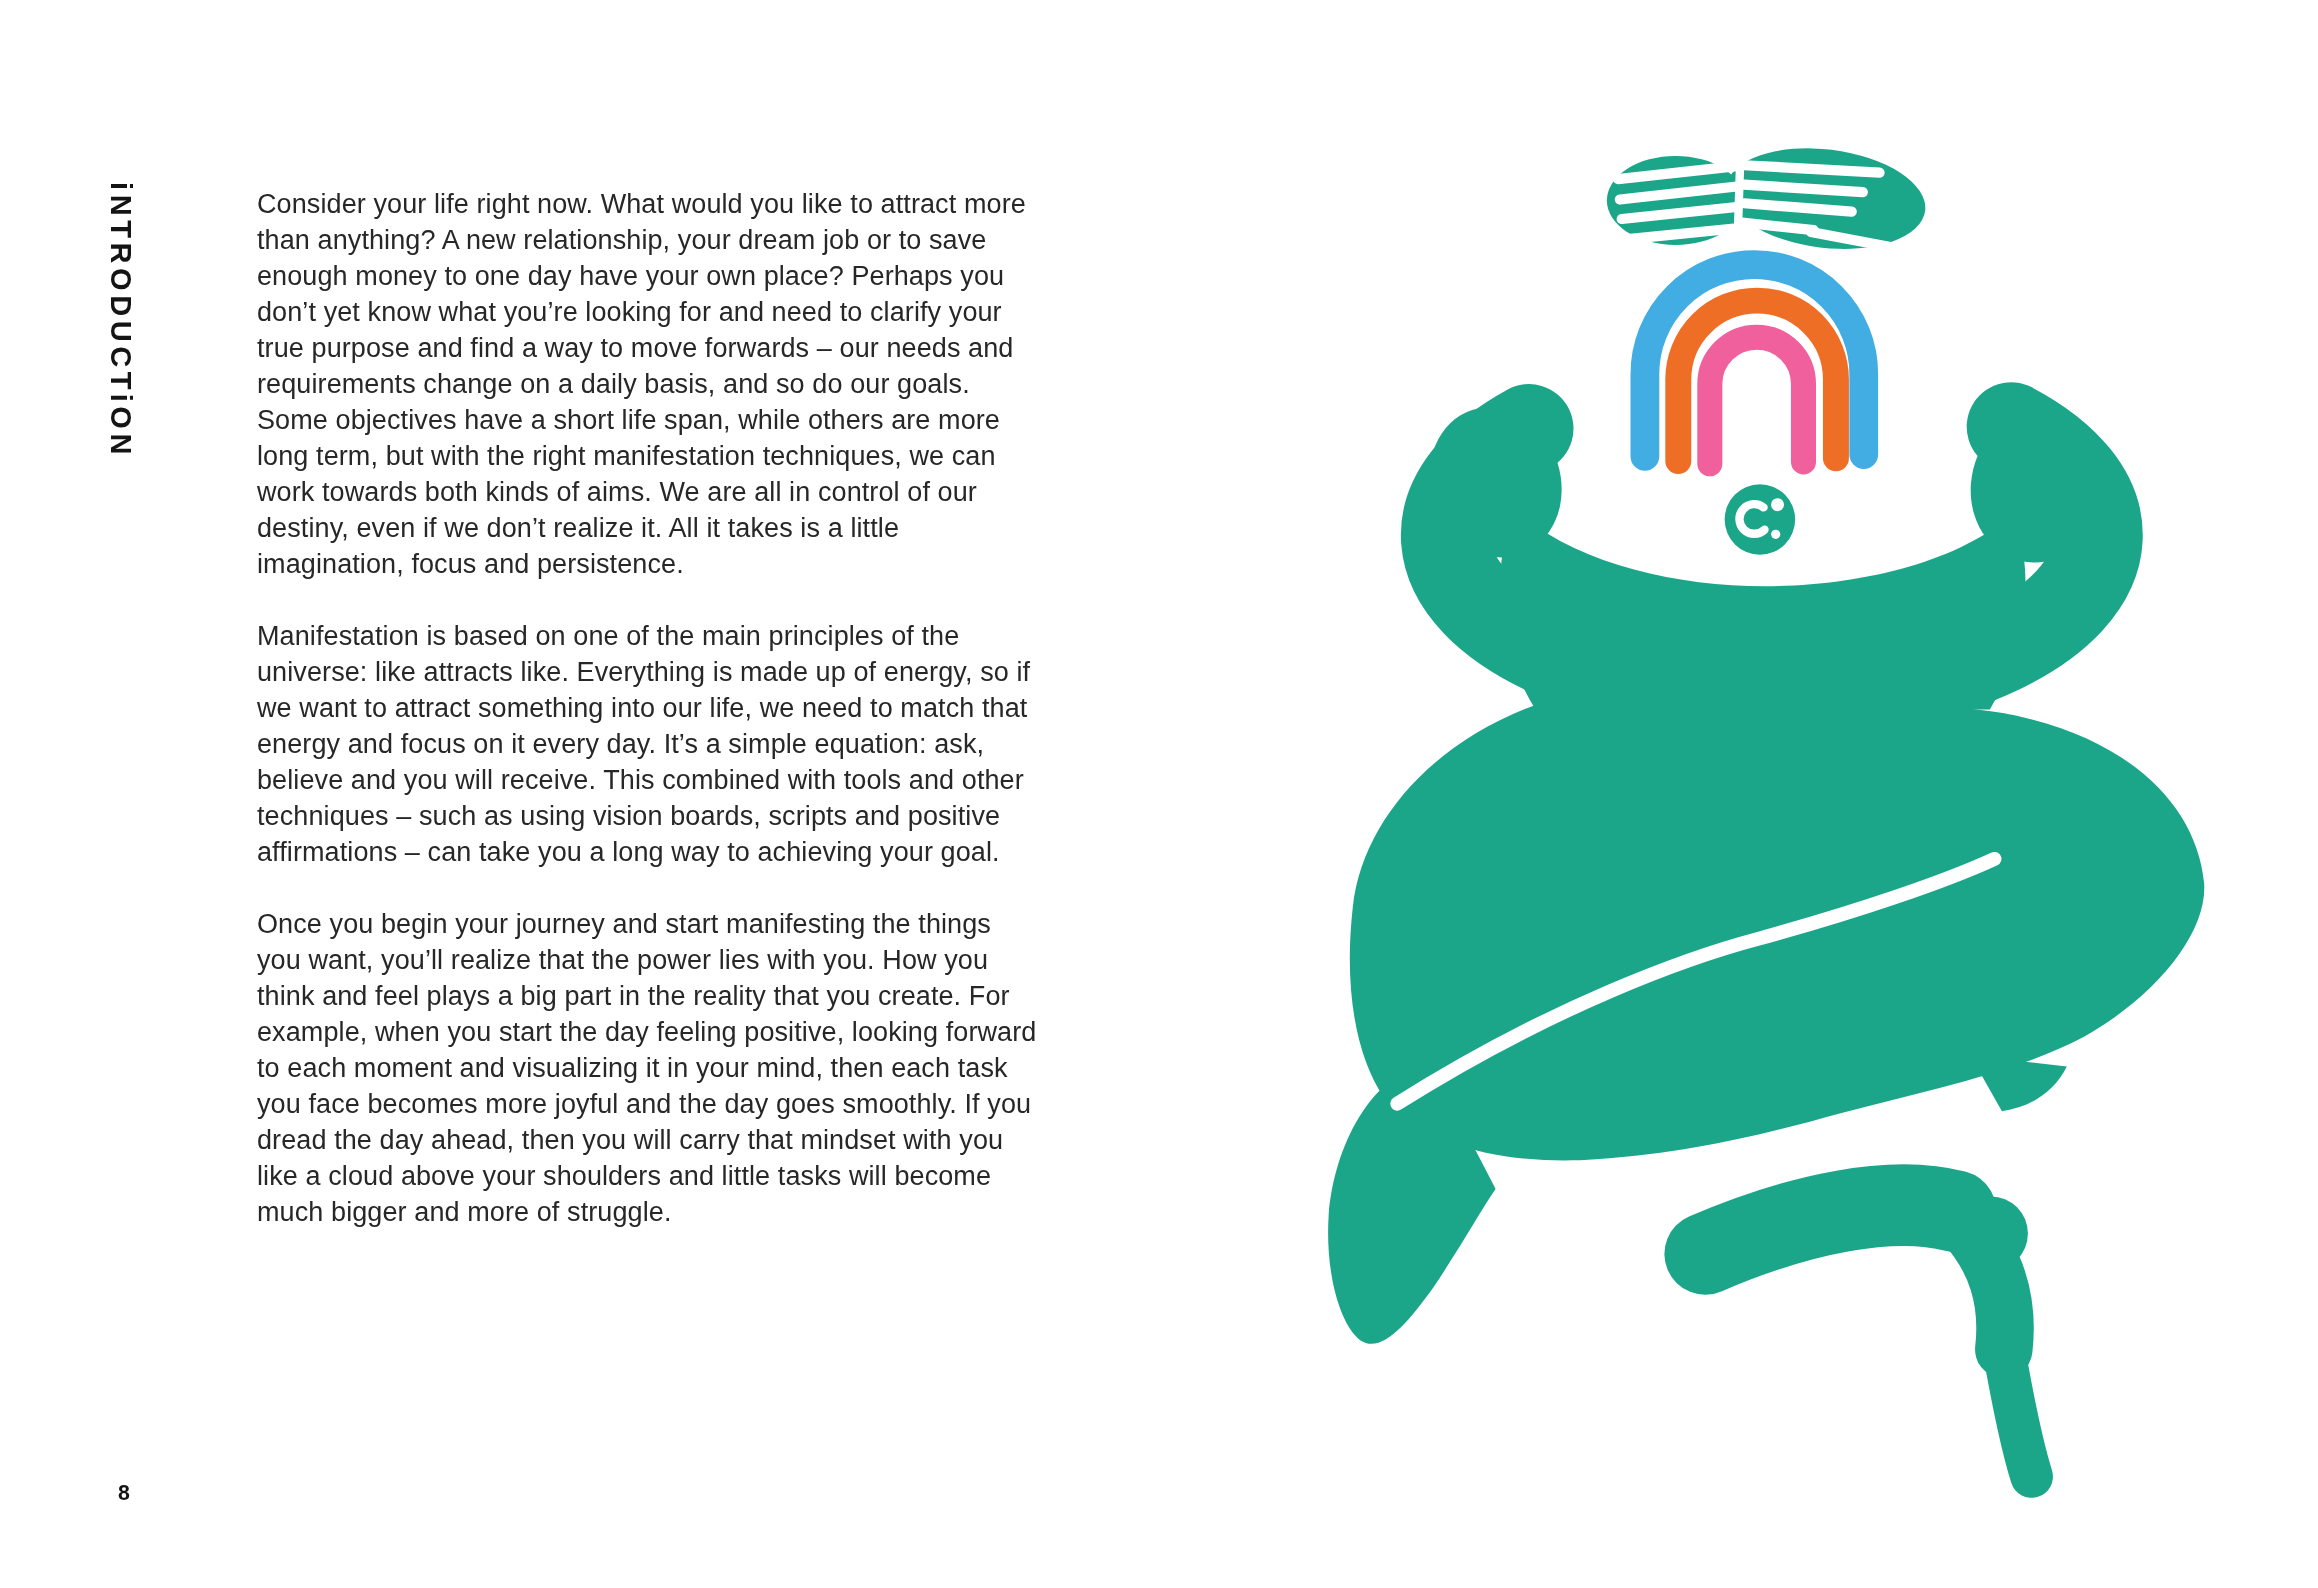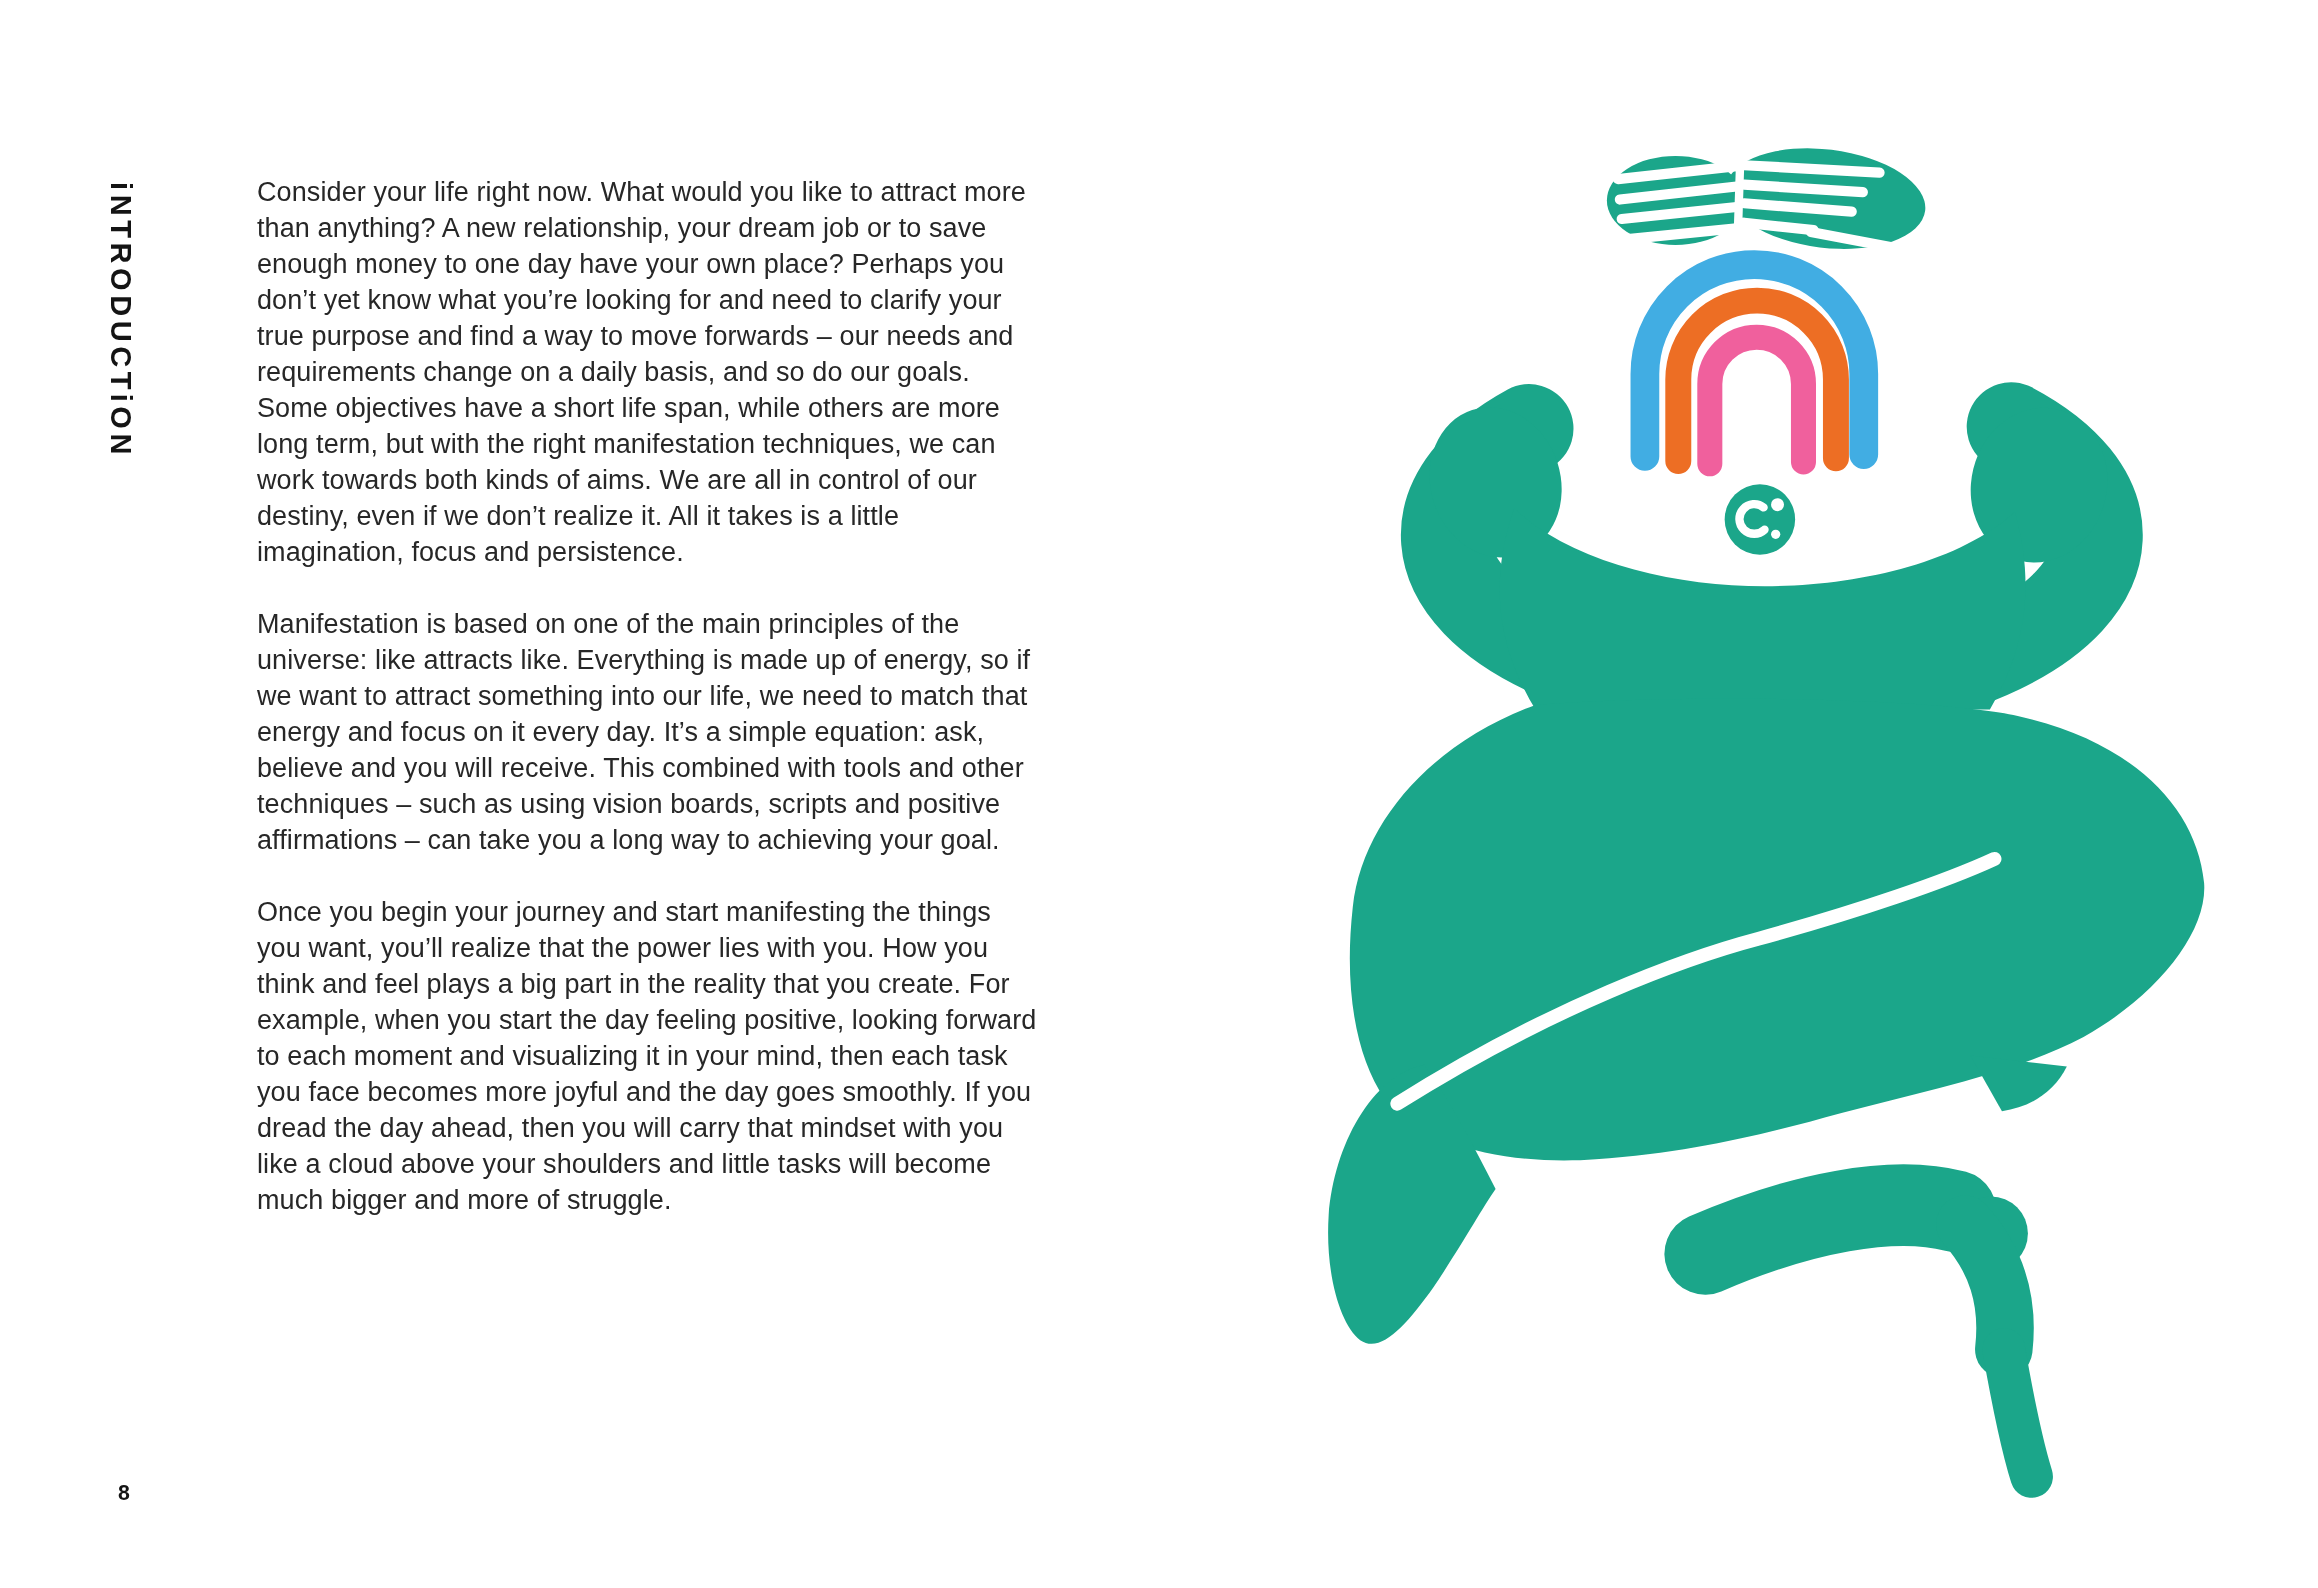--- a/index.html
+++ b/index.html
@@ -15,21 +15,21 @@
     writing-mode:vertical-rl;
     font-weight:bold;font-size:29px;letter-spacing:4.6px;
     color:#141414;
     white-space:nowrap;
   }
   .text-column{
     position:absolute;left:257px;top:174px;width:785px;
     font-size:27px;line-height:36px;color:var(--ink-text,#272727);
     letter-spacing:0.1px;
   }
-  .text-column p{margin:0 0 36px 0;}
+  .text-column p{margin:12px 0 36px 0;}
   .page-number{
     position:absolute;left:118px;top:1481px;
     font-weight:bold;font-size:21.3px;color:#141414;
   }
   .figure-wrap{
     position:absolute;left:1299px;top:74px;width:983px;height:1503px;
   }
   .figure-wrap svg{width:100%;height:100%;display:block;}
   .g-fill{fill:var(--green,#1BA68A);}
   .g-stroke{stroke:var(--green,#1BA68A);fill:none;}

